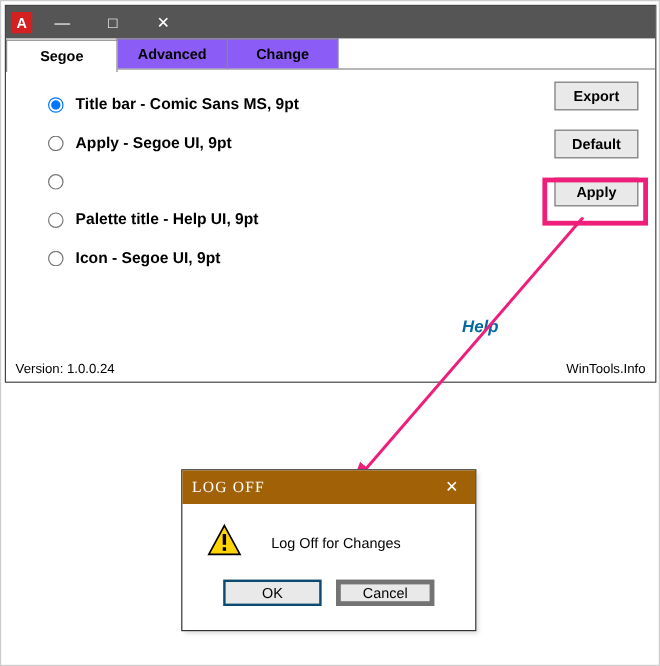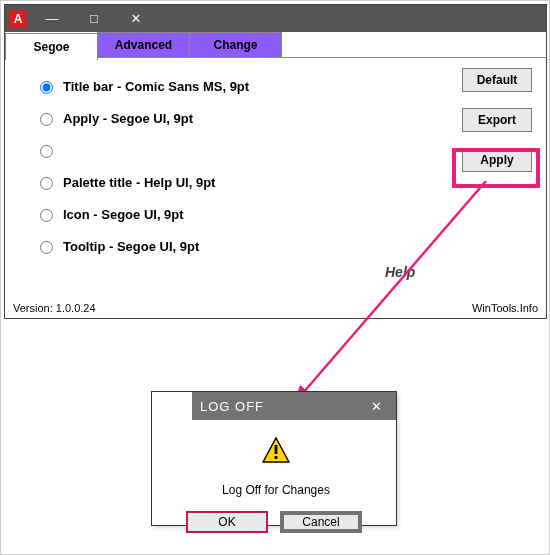--- a/index.html
+++ b/index.html
@@ -100,62 +100,60 @@
     height: 20px;
     display:flex; align-items:center;
     font-size: 11px;
     font-weight:normal;
     padding: 0 8px;
   }
   .footer .spacer { flex:1; }
   .helplink {
     position:absolute;
     left: 380px; bottom: 18px;
-    color: #404040;
+    color: #0369a1;
     font-weight:bold;
     font-style: italic;
     font-size: 14px;
   }
 
   
   .dialog {
     position:absolute;
     left: 150px; top: 390px;
     width: 246px; height: 135px;
     border: 1px solid #333;
     background:#fff;
     box-shadow: 2px 2px 4px rgba(0,0,0,.15);
   }
   .dlg-title {
-    height: 28px; background:#737373; color:#fff;
+    height: 28px; background:#a16207; color:#fff;
     display:flex; align-items:center;
-    font-family: Liberation Sans, sans-serif;
+    font-family: Liberation Serif, serif;
     letter-spacing: 1px;
     font-size: 13px;
     padding-left: 8px;
-    margin-left: 40px;
   }
   .dlg-title .spacer { flex:1; }
   .dlg-body {
-    display:flex; align-items:center; gap:14px;
+    display:flex; align-items:center; gap:24px;
     padding: 16px 16px 8px 20px;
     font-size: 12px;
-    flex-direction: column;
   }
   .dlg-buttons {
     display:flex; justify-content:center; gap:12px;
     padding: 6px 0 10px 0;
   }
   .dlg-btn {
     width: 82px; height:22px;
     border:4px solid #737373; background:#e9e9e9;
     display:flex; align-items:center; justify-content:center;
     font-size:12px;
   }
-  .dlg-btn.default { border:2px solid #be185d; }
+  .dlg-btn.default { border:2px solid #0c4a6e; }
 
   
   .annotation-arrow {
     position:absolute;
     left: 275px; top: 180px;
     pointer-events:none;
   }
 </style>
 </head>
 <body>
@@ -195,29 +193,25 @@
         <input type="radio" name="fontopt" style="">
       </label>
       <label class="radio-row">
         <input type="radio" name="fontopt" style="">
         <span>Palette title - Help UI, 9pt</span>
       </label>
       <label class="radio-row">
         <input type="radio" name="fontopt" style="">
         <span>Icon - Segoe UI, 9pt</span>
       </label>
-      <label class="radio-row">
-        <input type="radio" name="fontopt" style="">
-        <span>Tooltip - Segoe UI, 9pt</span>
-      </label>
     </div>
 
     <div class="side-buttons">
+      <div class="btn">Export</div>
       <div class="btn">Default</div>
-      <div class="btn">Export</div>
       <div class="btn">Apply</div>
     </div>
     <div class="apply-highlight"></div>
 
     <a class="helplink">Help</a>
   </div>
 
   <div class="footer">
     <span>Version: 1.0.0.24</span>
     <span class="spacer"></span>

